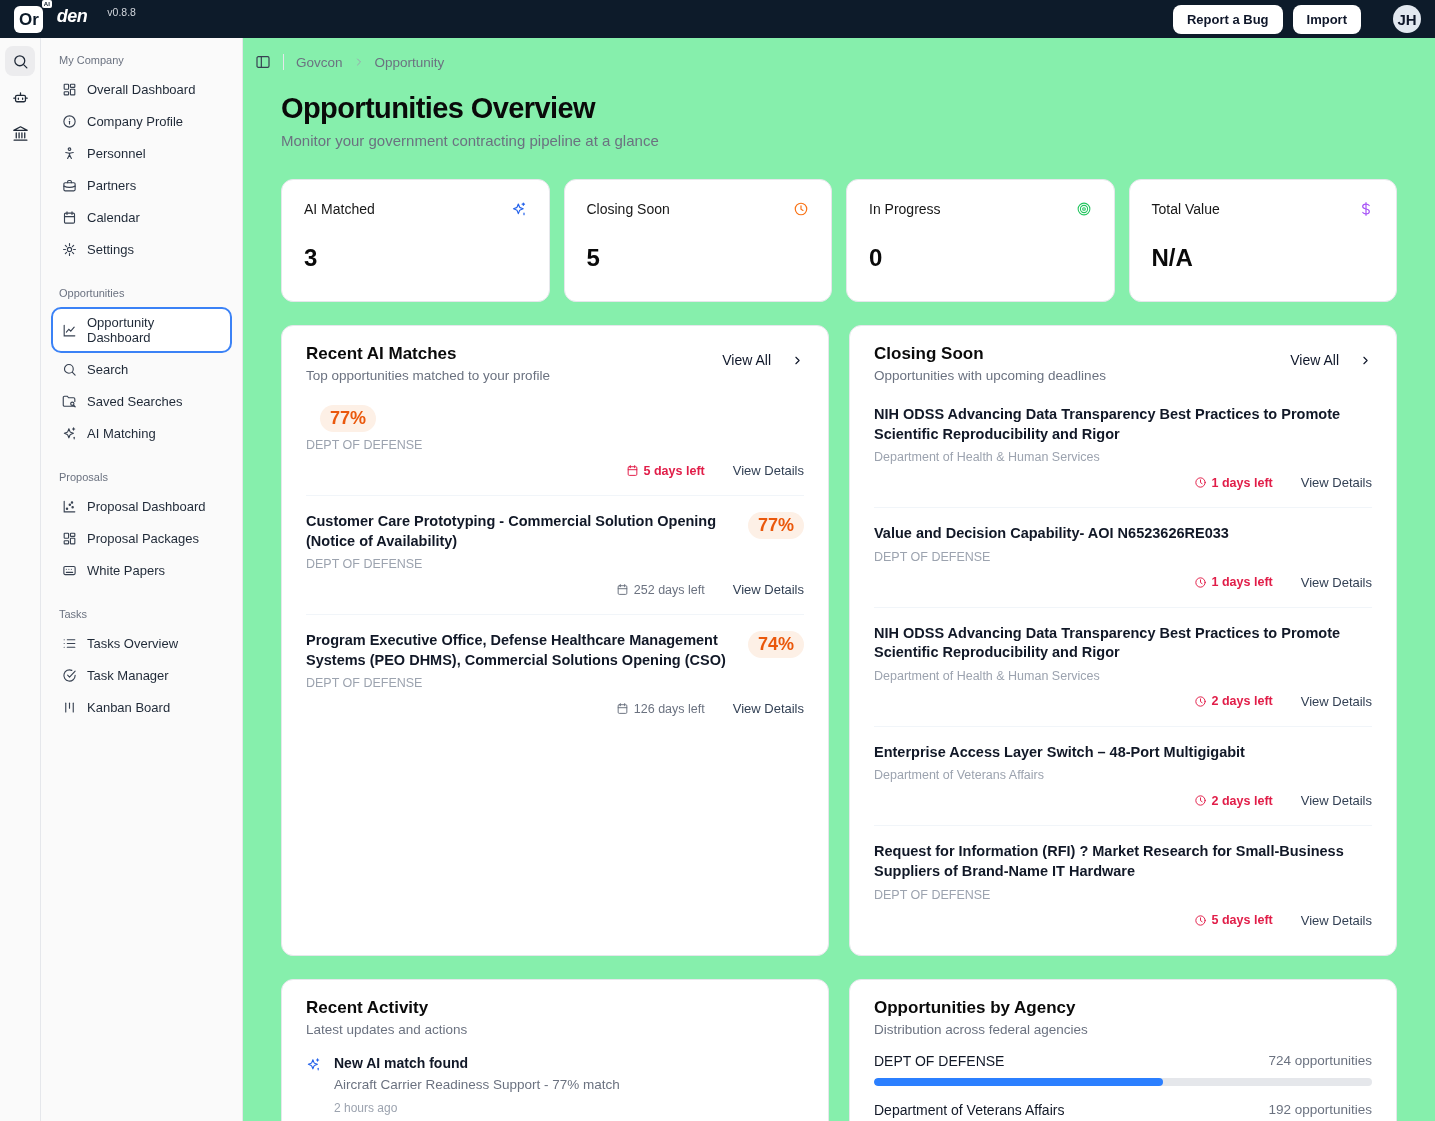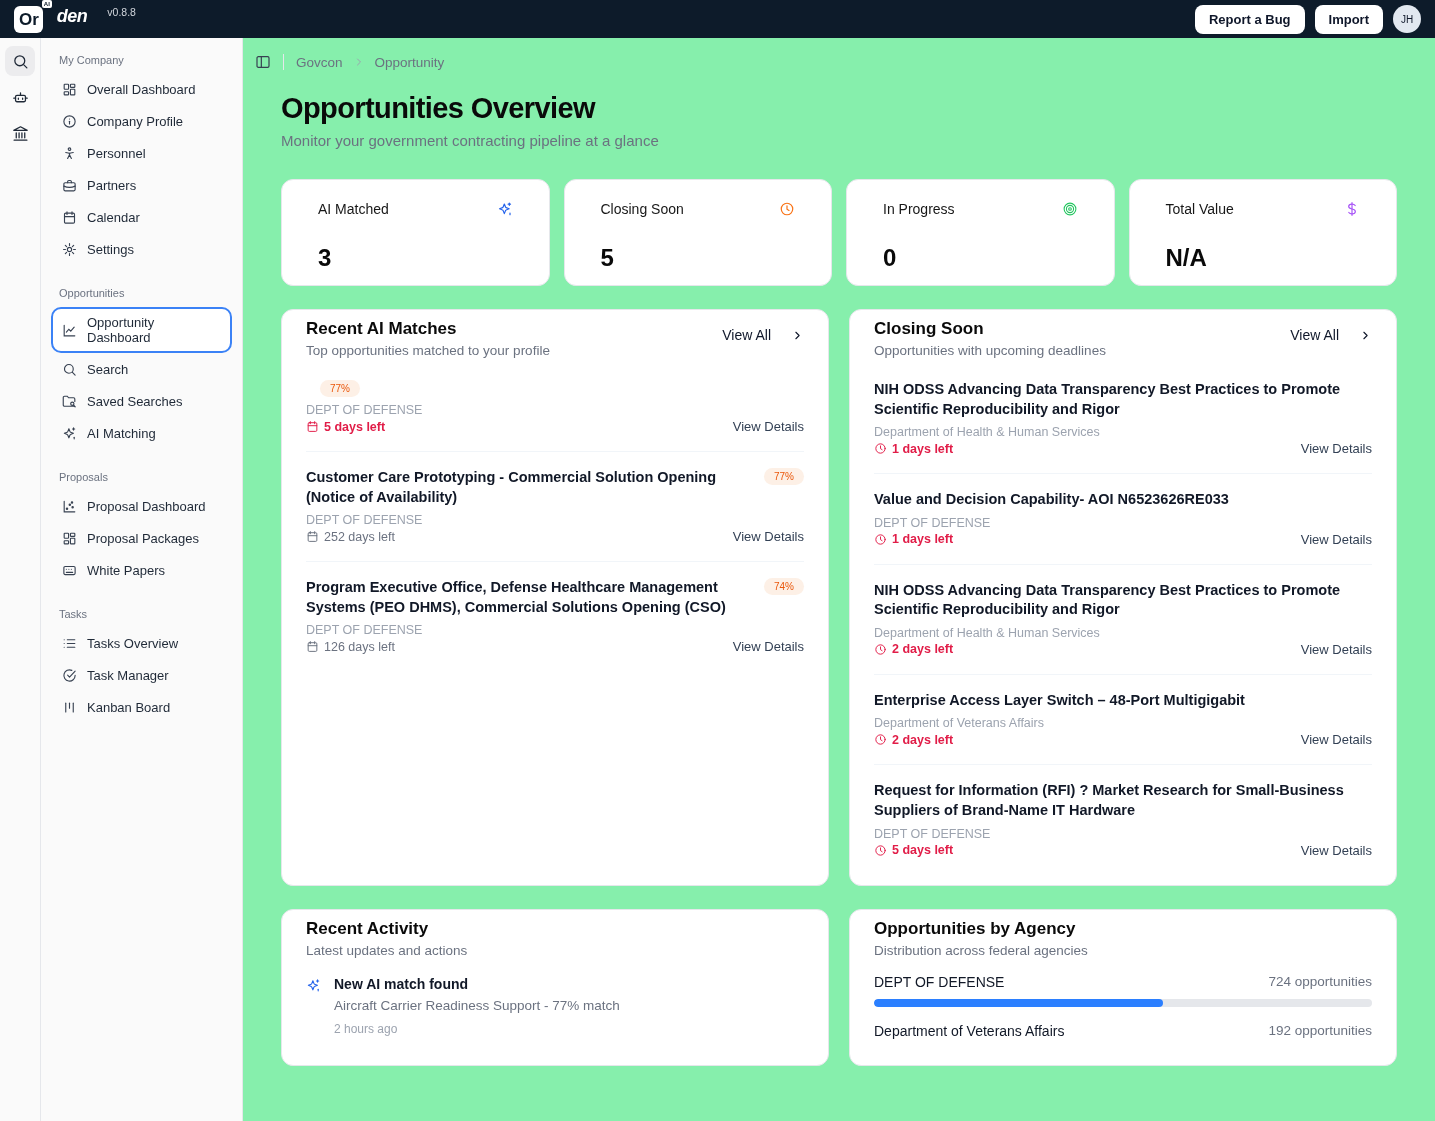--- a/index.html
+++ b/index.html
@@ -19,21 +19,21 @@
   .logo-box{ position:relative; background:#fff; color:#0d1b2a; font-weight:700;
     font-size:17px; line-height:1; padding:5px 4px 5px 5px; border-radius:6px; }
   .logo-ai{ position:absolute; top:-6px; right:-9px; background:#fff; color:#0d1b2a;
     font-size:6px; font-weight:700; padding:1px 2px; border-radius:2px; }
   .logo-rest{ font-weight:700; font-style:italic; font-size:18px; letter-spacing:-.5px; margin-left:2px;}
   .logo-version{ font-size:10.5px; color:#d1d5db; margin-left:8px; }
   .topbar-actions{ display:flex; align-items:center; gap:10px; }
   .topbar-btn{ background:#fff; border:none; border-radius:8px; padding:7px 14px;
     font-size:13px; font-weight:600; color:#0f172a; font-family:inherit; cursor:pointer; }
   .avatar{ width:28px; height:28px; border-radius:50%; background:#e2e8f0; color:#0f172a;
-    display:flex; align-items:center; justify-content:center; font-size:10px; font-weight:400; }
+    display:flex; align-items:center; justify-content:center; font-size:15px; font-weight:700;margin-left:22px; }
 
   
   .app-body{ display:flex; height:1083px; }
   .rail{ width:41px; background:var(--sidebar-bg); border-right:1px solid var(--border);
     display:flex; flex-direction:column; align-items:center; padding-top:8px; gap:6px; }
   .rail-btn{ width:30px; height:30px; display:flex; align-items:center; justify-content:center;
     border-radius:8px; color:#1f2937; cursor:pointer; }
   .rail-btn.active{ background:#ececee; }
   .rail-btn svg{ width:17px; height:17px; }
 
@@ -55,46 +55,46 @@
   .crumb-divider{ width:1px; height:16px; background:var(--border); }
   .crumbs{ display:flex; align-items:center; gap:10px; font-size:13.5px; color:var(--muted); }
   .crumb-chevron svg{ width:12px; height:12px; color:#9ca3af; display:block; }
 
   
   .page-title{ font-size:29px; font-weight:700; letter-spacing:-.6px; color:#0a0a0a; margin-top:16px; }
   .page-subtitle{ font-size:15px; color:var(--muted); margin-top:7px; }
 
   
   .stats{ display:grid; grid-template-columns:repeat(4,1fr); gap:14px; margin-top:30px; }
-  .stat-card{ border:1px solid var(--border); border-radius:12px; padding:21px 36px; height:107px;
+  .stat-card{ border:1px solid var(--border); border-radius:12px; padding:21px 22px; height:123px;
     background:#fff; }
   .stat-top{ display:flex; align-items:center; justify-content:space-between; }
   .stat-label{ font-size:14px; font-weight:500; color:#171717; }
   .stat-icon svg{ width:16px; height:16px; display:block; }
   .stat-value{ font-size:24px; font-weight:700; color:#0a0a0a; margin-top:27px; }
 
   
   .panel-grid{ display:grid; grid-template-columns:1fr 1fr; gap:20px; margin-top:23px; }
-  .panel{ border:1px solid var(--border); border-radius:12px; padding:9px 24px 10px; background:#fff; }
+  .panel{ border:1px solid var(--border); border-radius:12px; padding:18px 24px 10px; background:#fff; }
   .panel-head{ display:flex; align-items:flex-start; justify-content:space-between; }
   .panel-title{ font-size:17px; font-weight:700; color:#0a0a0a; }
   .panel-subtitle{ font-size:13.5px; color:var(--muted); margin-top:4px; }
   .view-all{ display:flex; align-items:center; gap:20px; font-size:14px; font-weight:500;
     color:#0f172a; cursor:pointer; margin-top:8px; }
   .view-all svg{ width:13px; height:13px; }
 
   .opp-item{ padding:16px 0 17px; }
   .opp-item + .opp-item{ border-top:1px solid var(--hairline); }
   .opp-list{ margin-top:6px; }
   .opp-head{ display:flex; align-items:flex-start; }
   .opp-title{ font-size:14.5px; font-weight:600; color:#111827; line-height:1.35; flex:1; }
-  .match-badge{ background:var(--badge-bg); color:var(--badge-orange); font-size:10px; font-weight:400;
+  .match-badge{ background:var(--badge-bg); color:var(--badge-orange); font-size:18px; font-weight:700;
     border-radius:999px; padding:3px 10px; margin-left:14px; white-space:nowrap; }
   .opp-org{ font-size:12.5px; color:var(--faint); margin-top:6px; }
-  .opp-meta{ display:flex; align-items:center; justify-content:space-between; margin-top:2px;gap:28px; }
+  .opp-meta{ display:flex; align-items:center; justify-content:flex-end; margin-top:11px;gap:28px; }
   .days-left{ display:flex; align-items:center; gap:5px; font-size:12.5px; color:var(--muted); }
   .days-left svg{ width:13px; height:13px; }
   .days-left.urgent{ color:var(--urgent-red); font-weight:600; }
   .view-details{ font-size:13px; font-weight:500; color:#334155; cursor:pointer; }
 
   
   .activity-list{ margin-top:18px; }
   .activity-item{ display:flex; gap:13px; margin-bottom:19px; }
   .activity-icon{ margin-top:2px; } .activity-icon svg{ width:15px; height:15px; display:block; }
   .activity-title{ font-size:14px; font-weight:600; color:#111827; }

